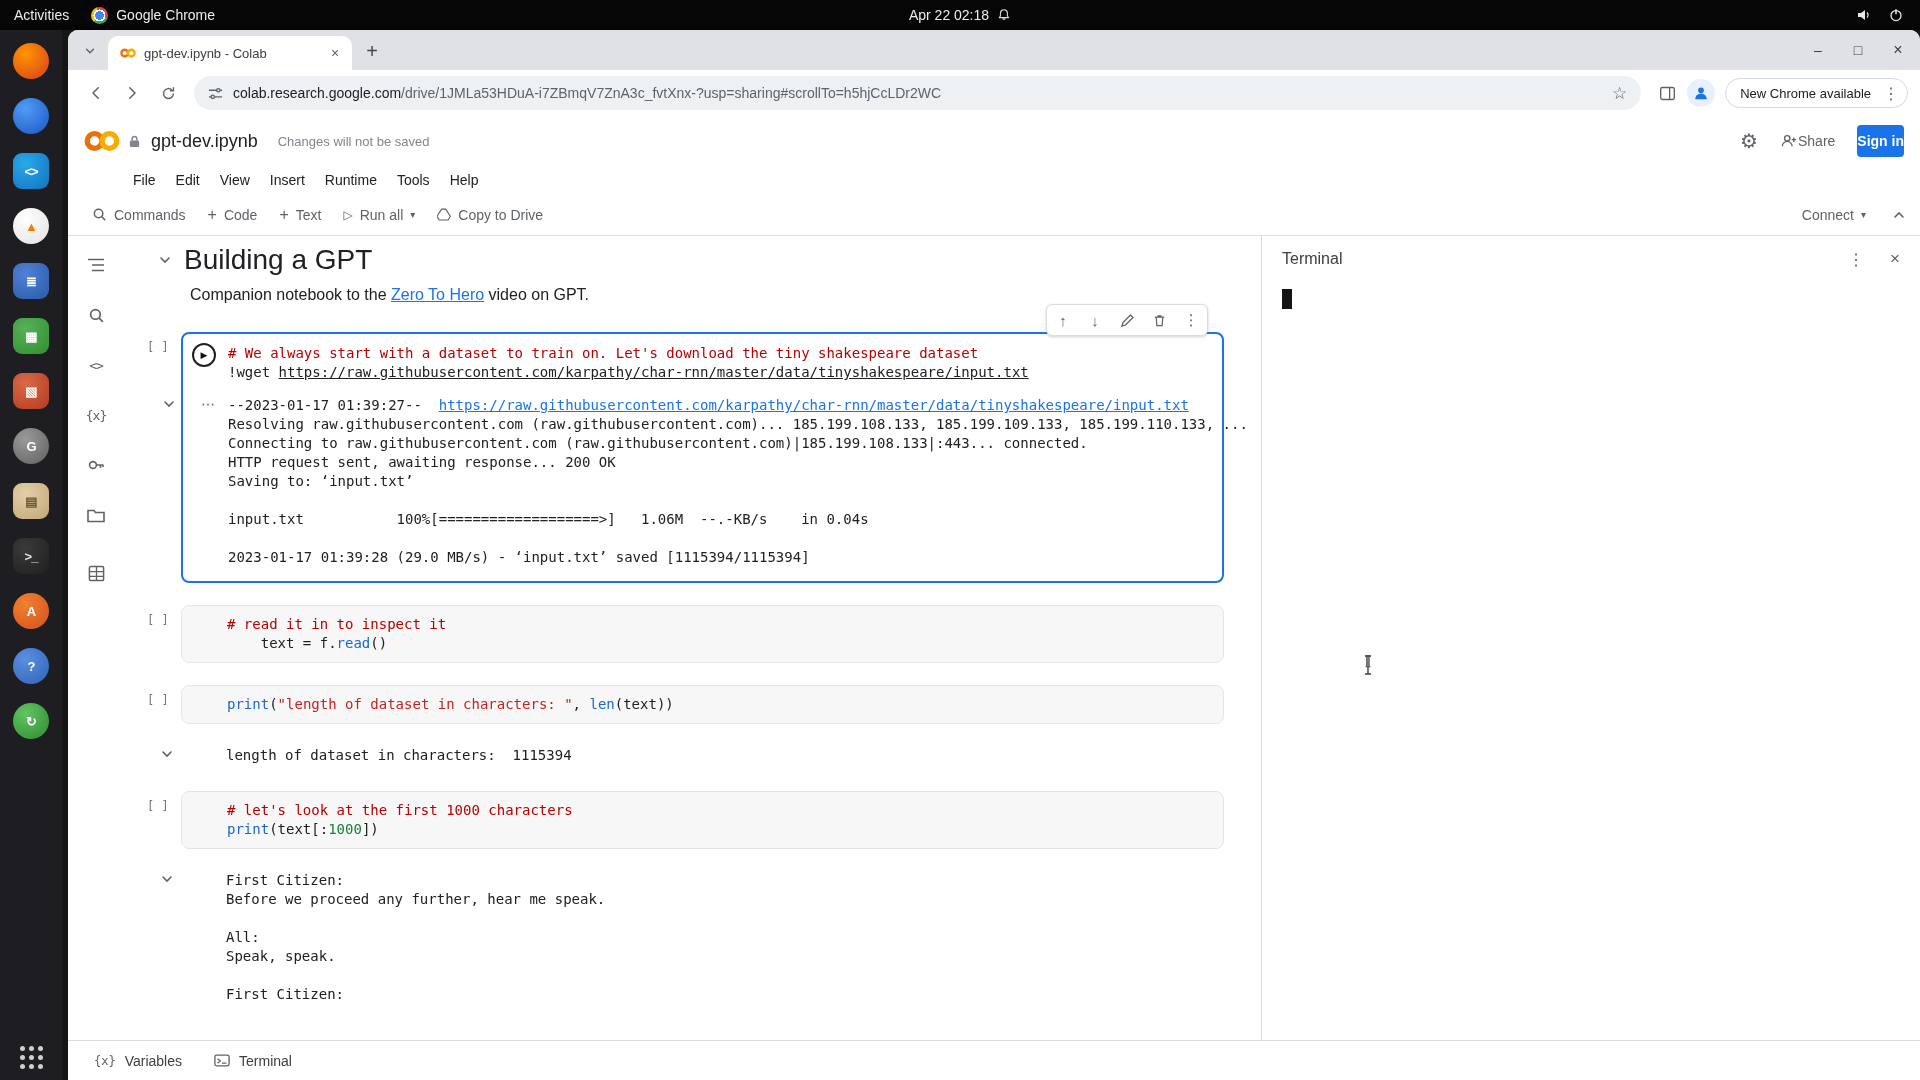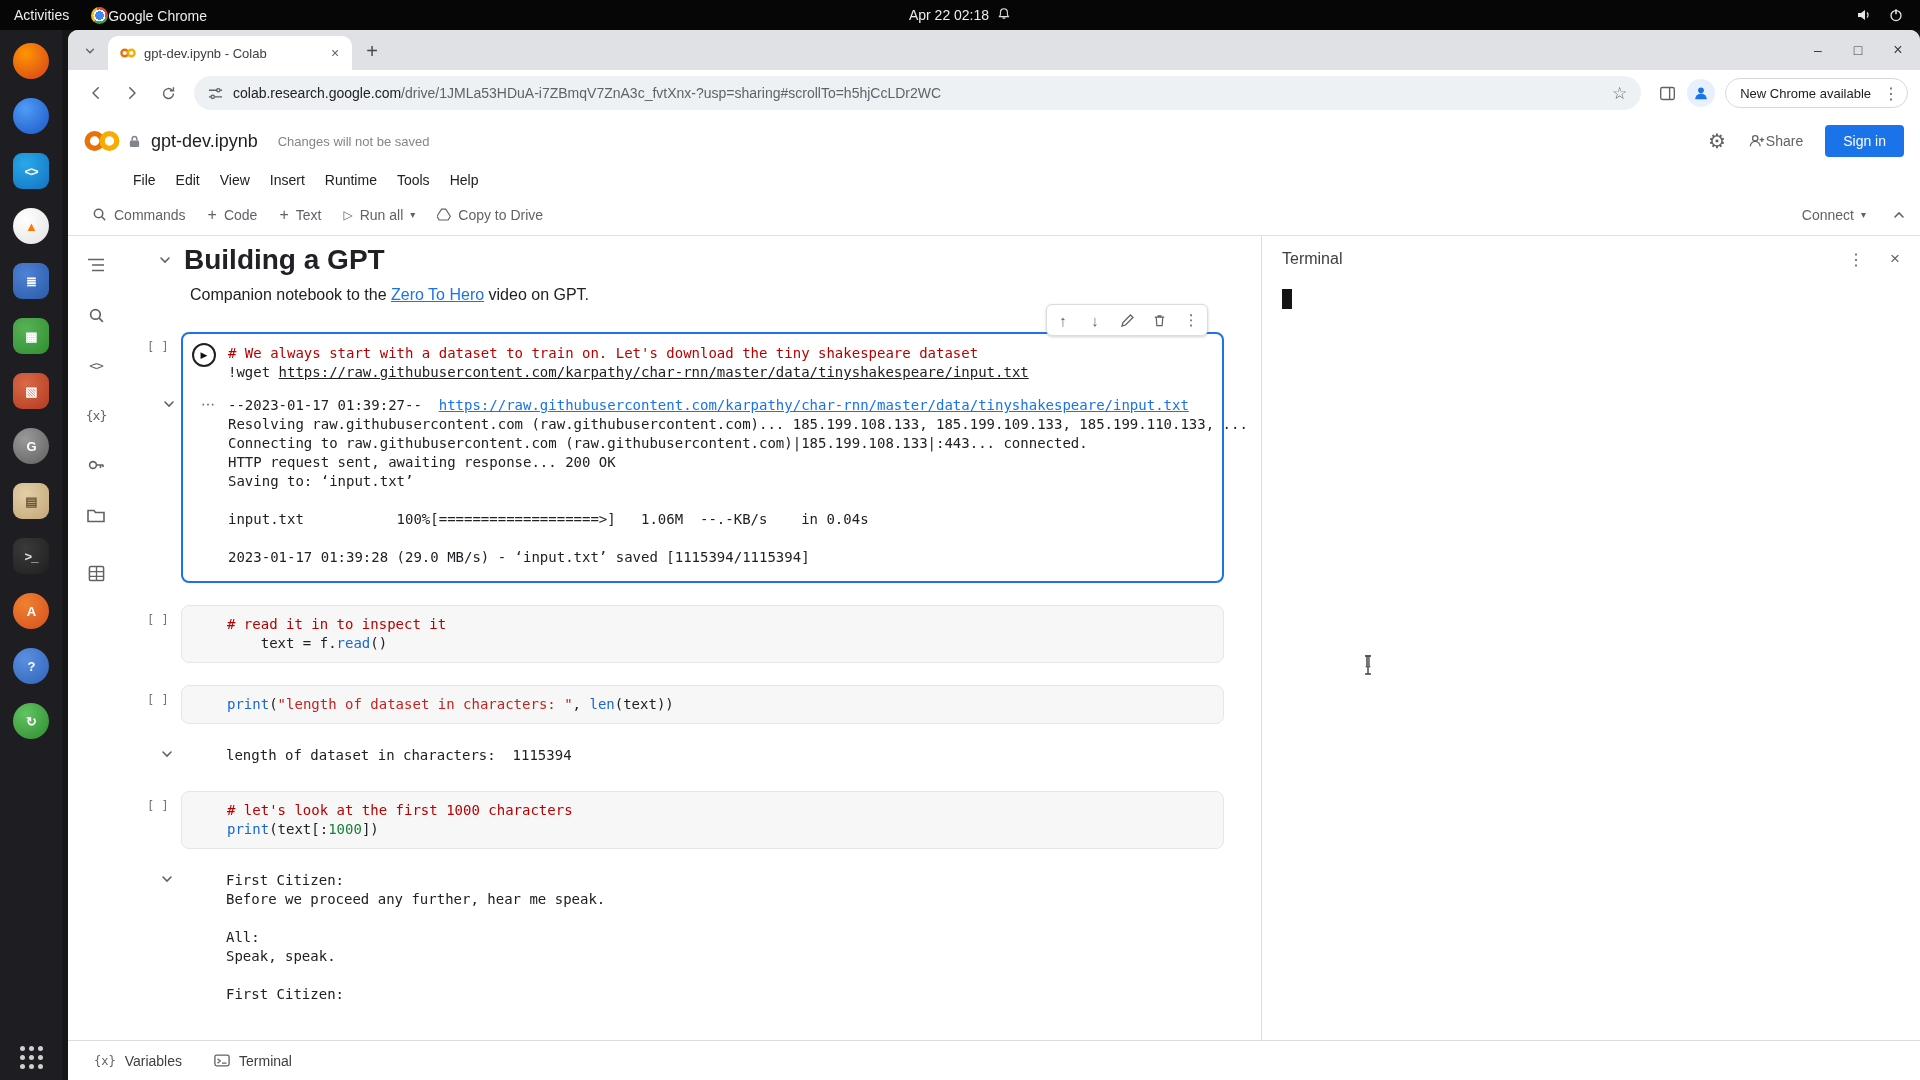--- a/index.html
+++ b/index.html
@@ -3,22 +3,22 @@
 <meta charset="utf-8">
 <style>
   *{margin:0;padding:0;box-sizing:border-box}
   html,body{width:1920px;height:1080px;overflow:hidden;background:#000}
   body{font-family:"Liberation Sans",sans-serif}
   #screen{position:relative;width:1920px;height:1080px}
 
   
   .topbar{height:30px;background:#060606;color:#ededed;display:flex;align-items:center;font-size:14px;position:relative;z-index:50}
   .topbar .tb-left{display:flex;align-items:center;gap:22px;padding-left:14px}
-  .tb-app{display:flex;align-items:flex-end;}
-  .topbar .tb-center{position:absolute;left:50%;transform:translateX(-50%);display:flex;gap:8px;align-items:flex-start}
+  .tb-app{display:flex;align-items:center;gap:8px}
+  .topbar .tb-center{position:absolute;left:50%;transform:translateX(-50%);display:flex;gap:8px;align-items:center}
   .topbar .tb-right{margin-left:auto;display:flex;gap:16px;padding-right:16px;align-items:center}
   .chrome-logo{width:17px;height:17px;border-radius:50%;
     background:radial-gradient(circle at 50% 50%, #4285f4 0 4.4px, #fff 4.4px 6px, rgba(0,0,0,0) 6px),
     conic-gradient(from -20deg,#ea4335 0 120deg,#34a853 120deg 240deg,#fbbc05 240deg 360deg)}
 
   
   .desktop{position:absolute;top:30px;left:0;right:0;bottom:0;background:#161616;display:flex}
   .dock{width:62px;background:#1d1d22;display:flex;flex-direction:column;align-items:center;padding:8px 0 8px;gap:9px}
   .dock-item{width:46px;height:46px;border-radius:10px;display:flex;align-items:center;justify-content:center}
   .dock-icon{width:36px;height:36px;display:flex;align-items:center;justify-content:center;color:#fff;font-weight:bold;font-size:13px;letter-spacing:-1px}
@@ -50,40 +50,40 @@
   .kebab{color:#5f6368;font-size:16px;width:20px;text-align:center}
 
   
   .colab{flex:1;display:flex;flex-direction:column;min-height:0}
   .co-header{height:50px;display:flex;align-items:center;padding:0 16px;gap:8px;flex:none}
   .co-title{font-size:18px;color:#202124;margin-left:2px}
   .co-notice{font-size:13px;color:#80868b;margin-left:12px}
   .co-right{margin-left:auto;display:flex;align-items:center;gap:22px}
   .gear{color:#5f6368;font-size:20px}
   .share{display:flex;gap:0;color:#5f6368;font-size:14px;align-items:center}
-  .signin{background:#1a73e8;color:#fff;font-size:14px;padding:8px 18px;border-radius:4px;font-weight:normal}
+  .signin{background:#1a73e8;color:#fff;font-size:14px;padding:8px 0;border-radius:4px;font-weight:bold}
 
   .menubar{height:28px;display:flex;gap:2px;padding-left:56px;font-size:14px;color:#202124;align-items:center;flex:none}
   .menu-item{padding:3px 9px;border-radius:4px}
 
   .tbar{height:42px;display:flex;align-items:center;gap:2px;padding:0 14px;border-bottom:1px solid #e0e0e0;position:relative;flex:none}
   .tbtn{display:flex;align-items:center;gap:7px;color:#5f6368;font-size:14px;padding:6px 10px;border-radius:4px;white-space:nowrap}
   .tbtn .plus{font-size:16px;color:#5f6368}
   .tbar-right{margin-left:auto;display:flex;align-items:center;gap:16px;color:#5f6368}
   .caret{font-size:10px;color:#5f6368}
 
   
   .content{flex:1;display:flex;min-height:0}
   .rail{width:56px;display:flex;flex-direction:column;align-items:center;padding-top:16px;gap:24px;color:#5f6368;flex:none}
   .rail-btn{width:26px;height:26px;display:flex;align-items:center;justify-content:center;font-size:13px;color:#5f6368}
   .rail-txt{font-family:"DejaVu Sans Mono",monospace;font-size:13px;color:#5f6368;letter-spacing:-1px}
 
   .nbwrap{flex:1;min-width:0;overflow:hidden;position:relative;padding-top:4px}
   .nb-heading{display:flex;align-items:center;gap:12px;padding-left:34px;margin:4px 0 10px}
-  .h1{font-size:28px;font-weight:700;color:#202124}
+  .h1{font-size:28px;font-weight:400;color:#202124}
   .subtitle{padding-left:66px;font-size:16px;color:#202124;margin-bottom:28px}
   a.link,.link{color:#1a73e8;text-decoration:underline;cursor:pointer}
 
   .cell{position:relative;margin:0 37px 22px 57px}
   .exec{position:absolute;left:-34px;top:8px;font:12px "DejaVu Sans Mono",monospace;color:#757575}
   .editor-plain{background:#f7f7f7;border:1px solid #e6e6e6;border-radius:8px;padding:9px 16px 9px 45px;position:relative}
   .focusbox{border:2px solid #1a73e8;border-radius:8px;background:#fff;padding:10px 16px 14px 45px;position:relative}
   .codeline{font:14px/19px "DejaVu Sans Mono",monospace;white-space:pre;color:#202124;min-height:19px}
   .runbtn{position:absolute;left:9px;top:9px;width:24px;height:24px;border:2px solid #202124;border-radius:50%;display:flex;align-items:center;justify-content:center;font-size:9px;color:#111;background:#fff}
   .cell-toolbar{position:absolute;top:-30px;right:14px;display:flex;background:#fff;border:1px solid #dadce0;border-radius:6px;box-shadow:0 1px 3px rgba(0,0,0,.18);z-index:5}

